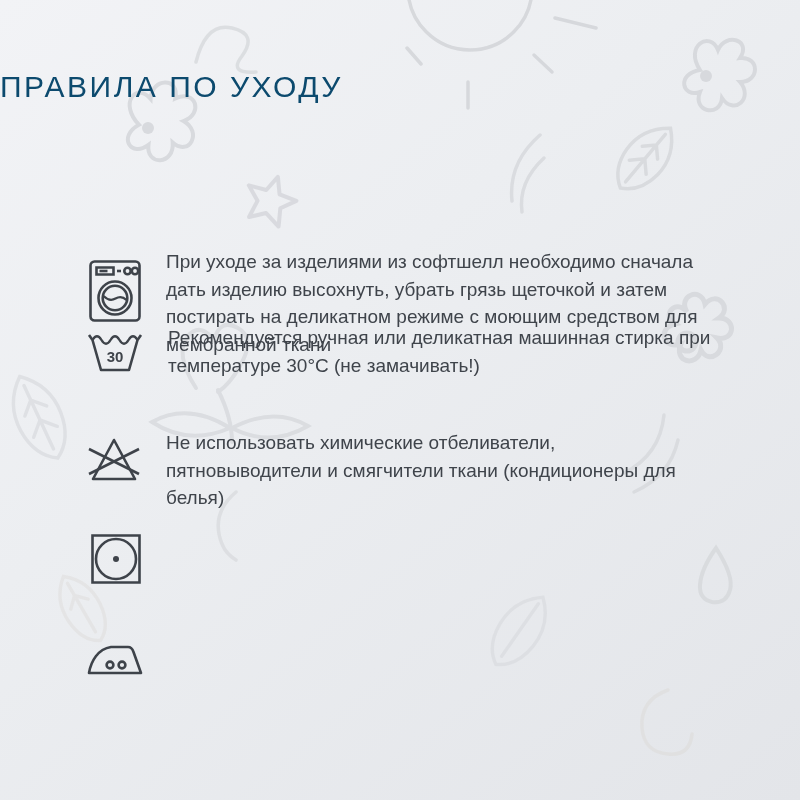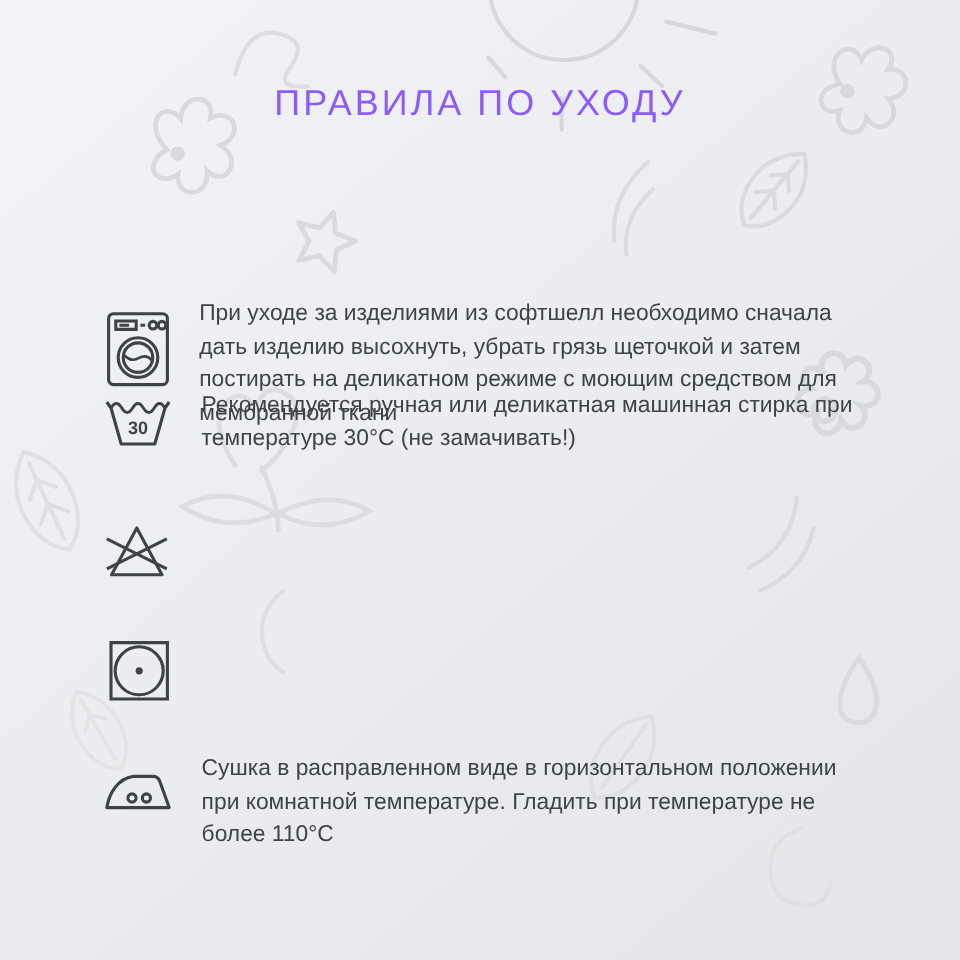--- a/index.html
+++ b/index.html
@@ -4,22 +4,22 @@
 <style>
   html,body{margin:0;padding:0;}
   body{
     width:800px;height:800px;overflow:hidden;position:relative;
     font-family:"Liberation Sans","DejaVu Sans",sans-serif;
     background:linear-gradient(140deg,#f2f3f6 0%,#eceef1 40%,#e3e5e9 100%);
   }
   .doodles{position:absolute;inset:0;pointer-events:none;}
   .page-title{
     position:absolute;top:70px;left:0;width:100%;
-    text-align:center;font-size:30px;font-weight:500;
-    letter-spacing:2.5px;color:#8b5cf6;
+    font-size:30px;font-weight:500;
+    letter-spacing:2.5px;color:#0c4a6e;
   }
   .care-item{
     position:absolute;left:86px;right:64px;
     display:flex;align-items:flex-start;
   }
   .care-item .icon-box{flex:0 0 56px;display:flex;justify-content:flex-end;}
   .care-item .item-text{
     margin-left:24px;max-width:548px;
     font-size:19px;line-height:27.5px;color:#3f444b;
   }
@@ -143,34 +143,34 @@
 </div>
 
 <div class="care-item row-3">
   <span class="icon-box">
     <svg class="care-icon" width="56" height="50" viewBox="0 0 56 50" fill="none" stroke="#3e434a" stroke-width="2.6" stroke-linejoin="round">      
         <path d="M28,5 L49,44 L7,44 Z"></path>
       <line x1="3" y1="14" x2="53" y2="39"></line>
       <line x1="53" y1="14" x2="3" y2="39"></line>
     </svg>
   </span>
+  <span class="item-text">Не использовать химические отбеливатели, пятновыводители и смягчители ткани (кондиционеры для белья)</span>
 </div>
 
 <div class="care-item row-4">
   <span class="icon-box">
     <svg class="care-icon" width="52" height="52" viewBox="0 0 52 52" fill="none" stroke="#3e434a" stroke-width="2.6">
       <rect x="2.5" y="2.5" width="47" height="47"></rect>
       <circle cx="26" cy="26" r="20"></circle>
       <circle cx="26" cy="26" r="3" fill="#3e434a" stroke="none"></circle>
     </svg>
   </span>
 </div>
 
 <div class="care-item row-5">
   <span class="icon-box">
     <svg class="care-icon" width="58" height="44" viewBox="0 0 58 44" fill="none" stroke="#3e434a" stroke-width="2.6" stroke-linejoin="round">
       <path d="M3,37 C5,25 12,13 25,11 L42,11 C45,11 46.5,13 47.5,16 L55,37 Z"></path>
       <circle cx="24" cy="29" r="3.4"></circle>
       <circle cx="36" cy="29" r="3.4"></circle>
     </svg>
   </span>
-  <span class="item-text">Сушка в расправленном виде в горизонтальном положении при комнатной температуре. Гладить при температуре не более 110°С</span>
 </div>
 
 </body></html>

